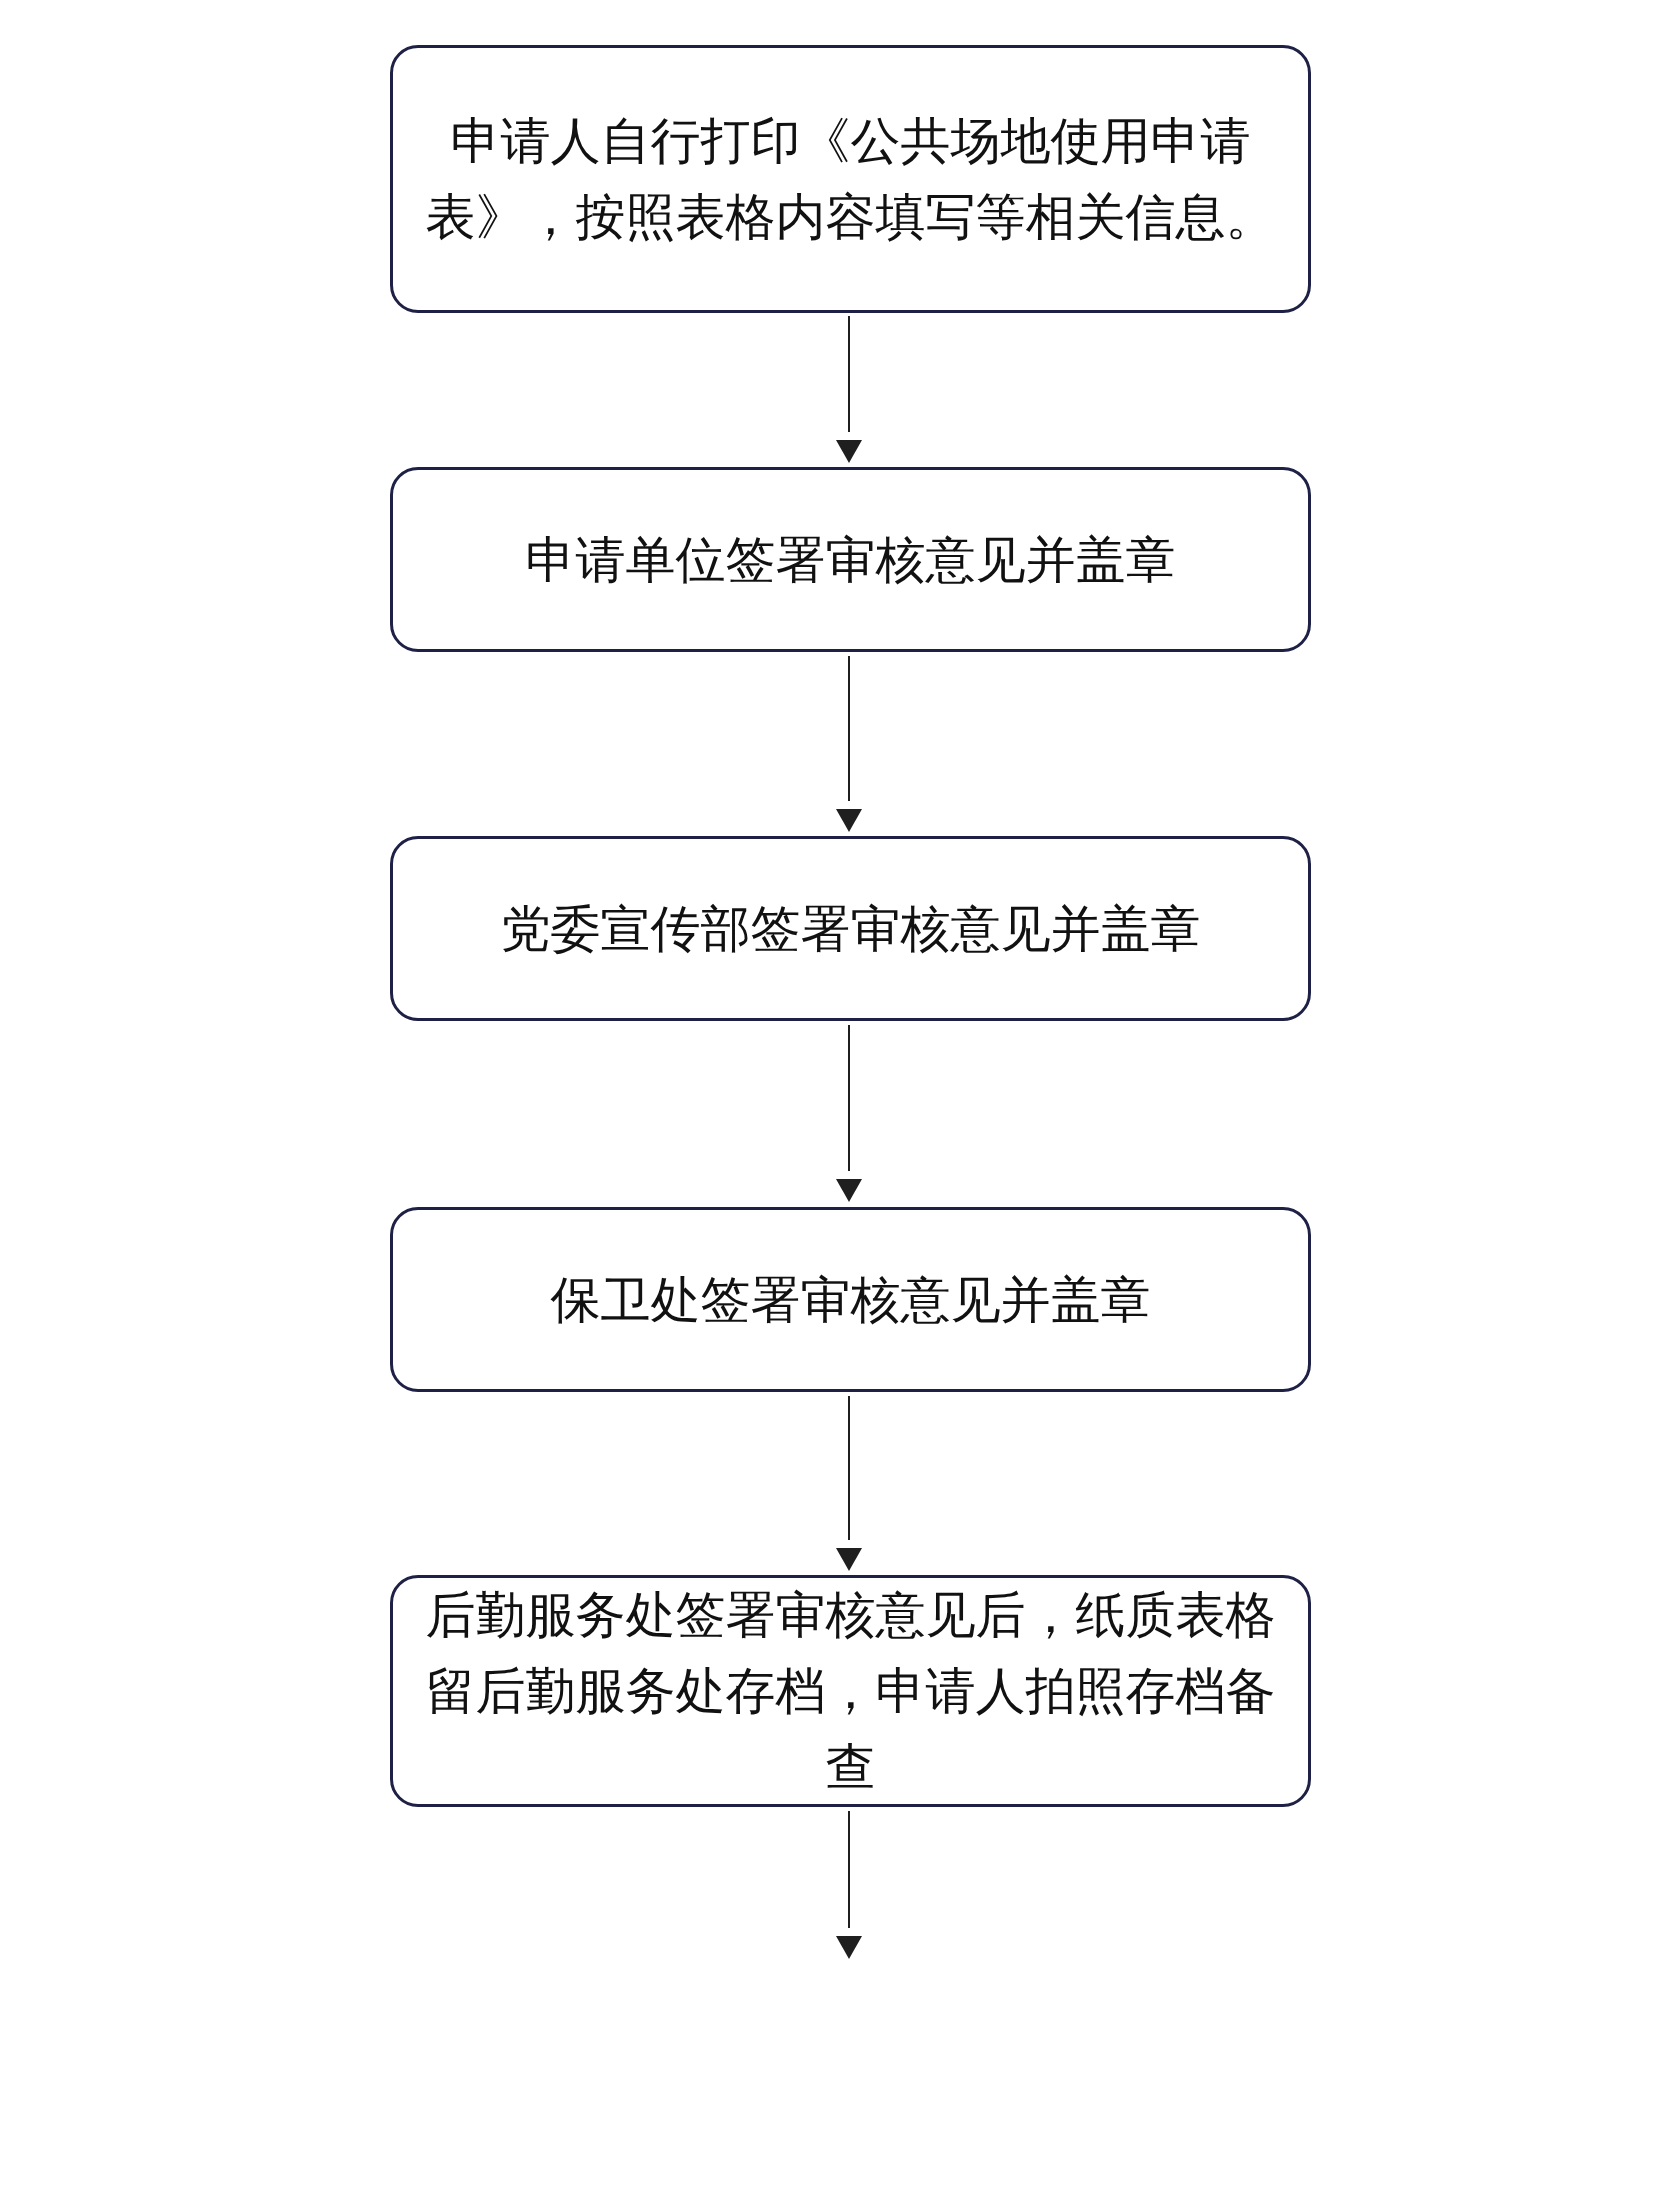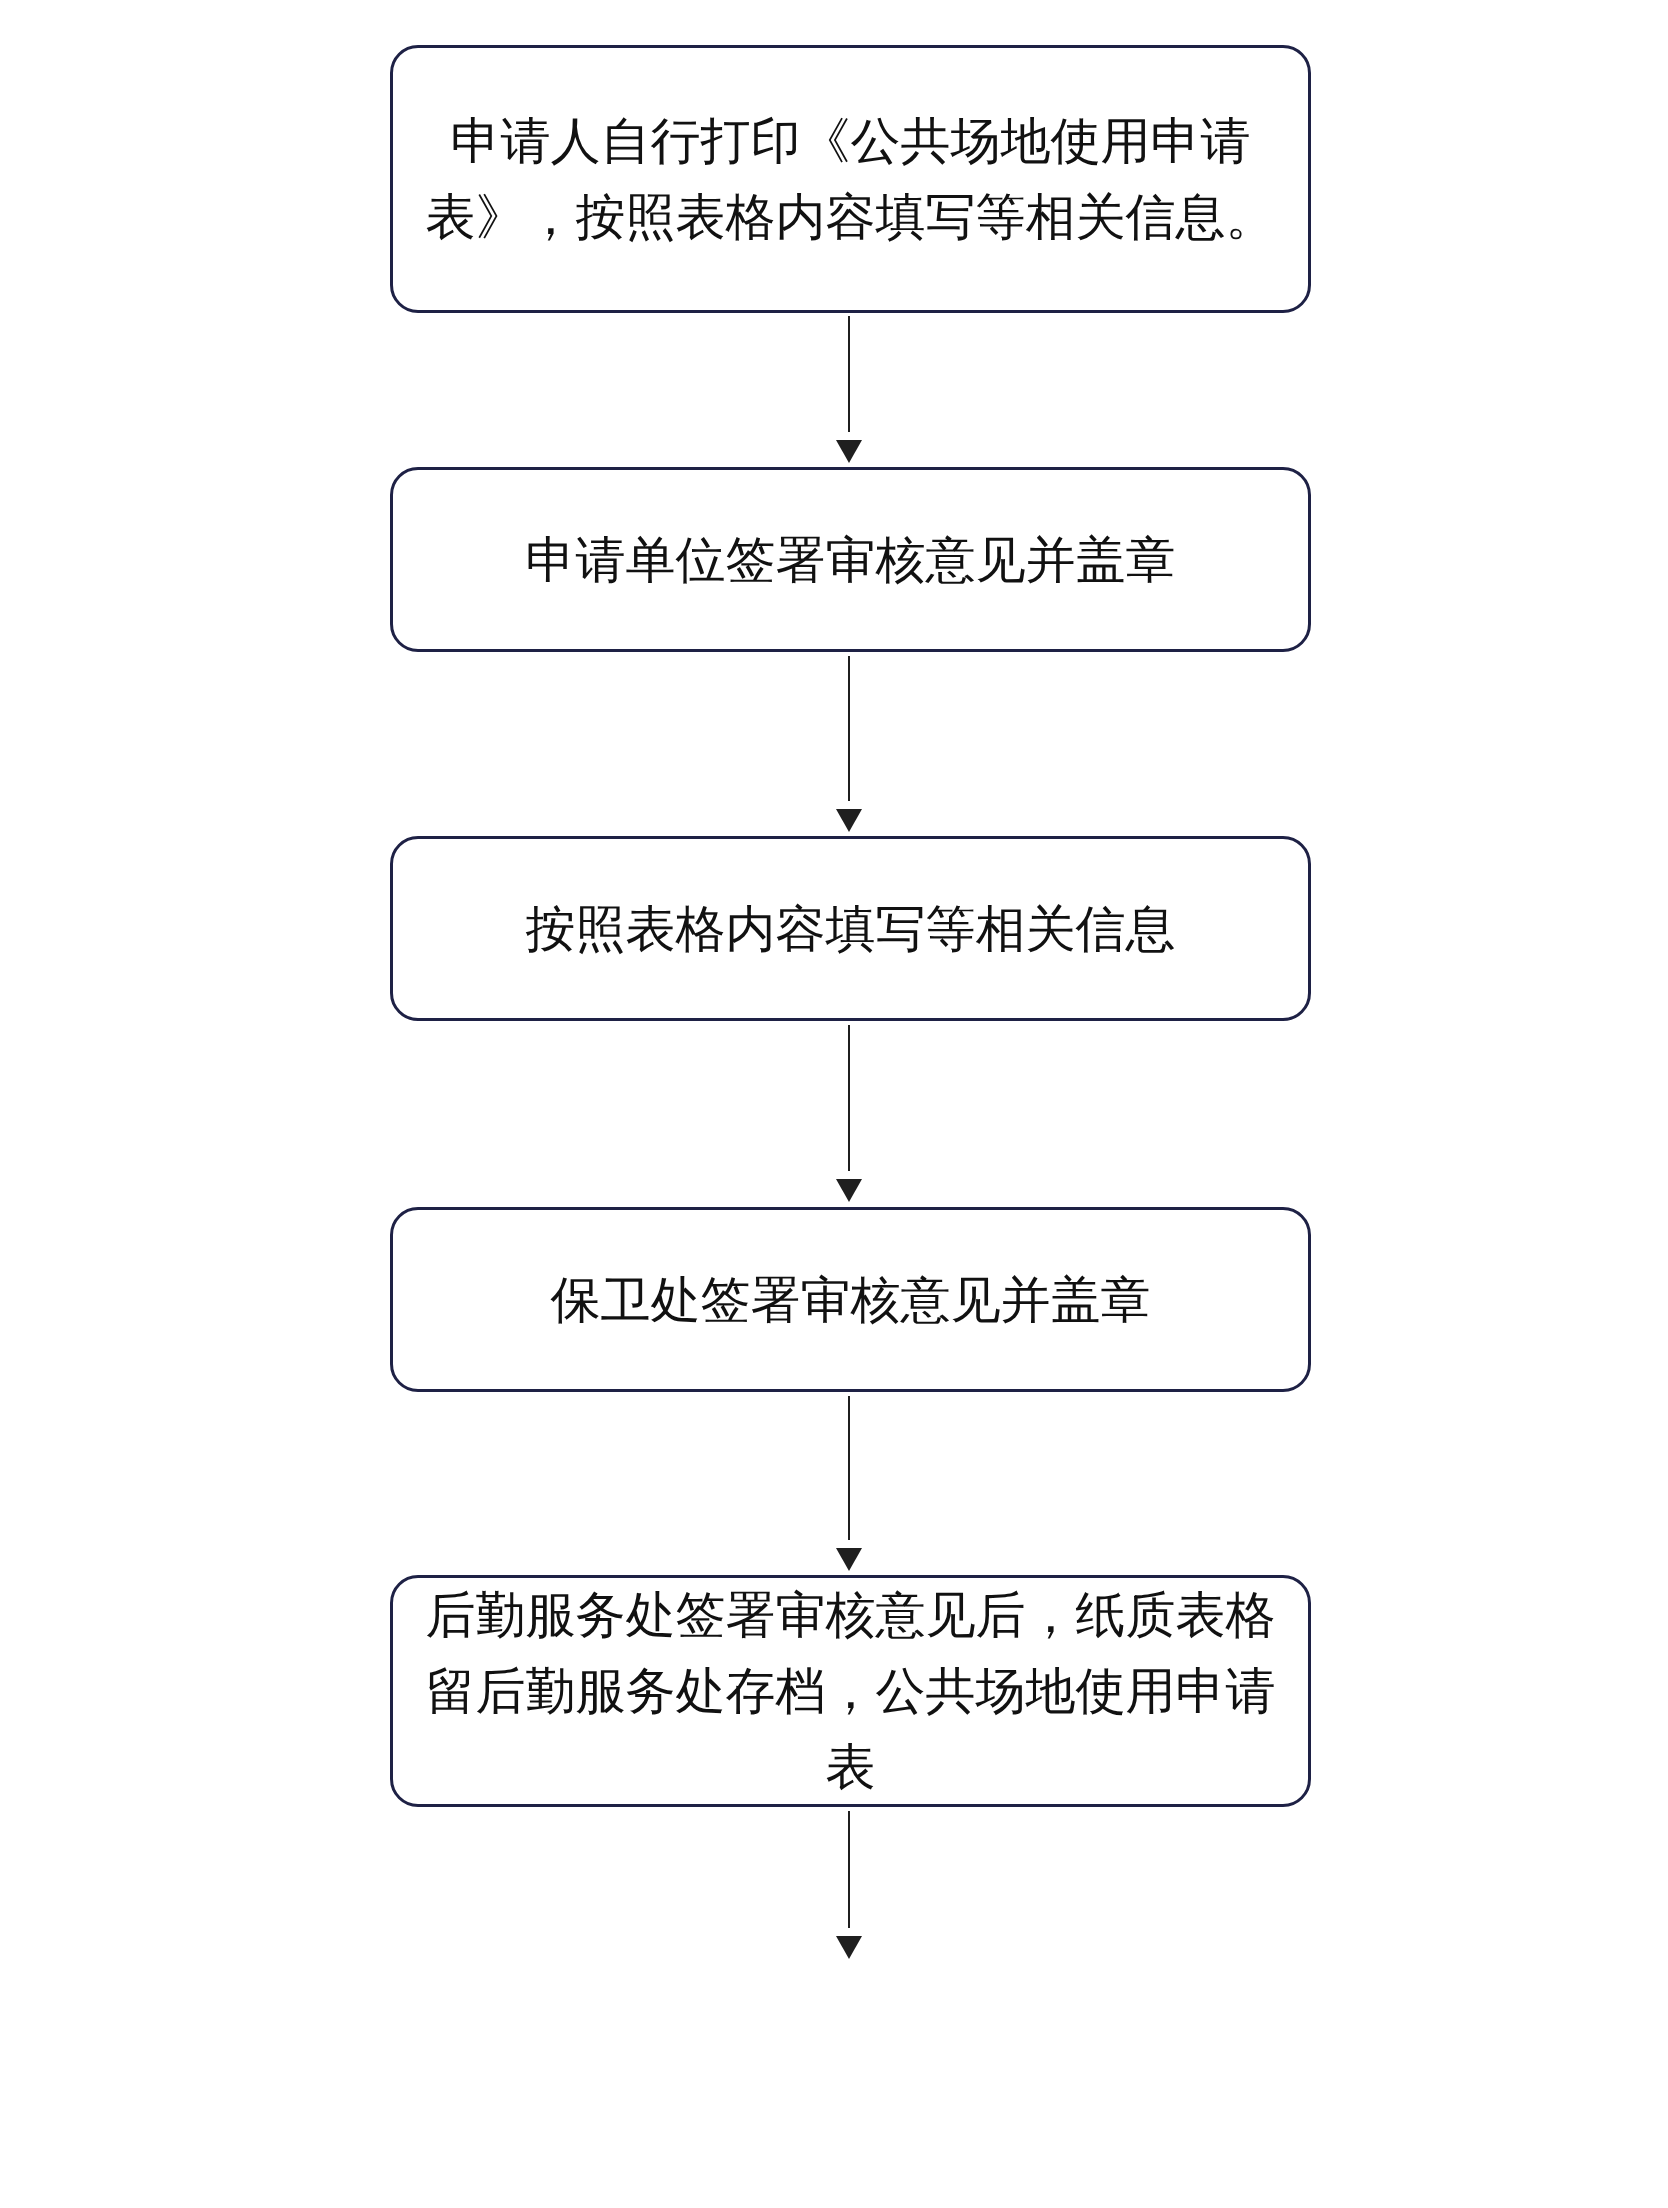--- a/index.html
+++ b/index.html
@@ -91,39 +91,39 @@
   <div class="flow-node n2">
     <span class="node-label">申请单位签署审核意见并盖章</span>
   </div>
 
   <div class="flow-arrow a2">
     <span class="arrow-line"></span>
     <span class="arrow-head"></span>
   </div>
 
   <div class="flow-node n3">
-    <span class="node-label">按照表格内容填写等相关信息</span>
+    <span class="node-label">党委宣传部签署审核意见并盖章</span>
   </div>
 
   <div class="flow-arrow a3">
     <span class="arrow-line"></span>
     <span class="arrow-head"></span>
   </div>
 
   <div class="flow-node n4">
     <span class="node-label">保卫处签署审核意见并盖章</span>
   </div>
 
   <div class="flow-arrow a4">
     <span class="arrow-line"></span>
     <span class="arrow-head"></span>
   </div>
 
   <div class="flow-node n5">
-    <span class="node-label">后勤服务处签署审核意见后，纸质表格留后勤服务处存档，公共场地使用申请表</span>
+    <span class="node-label">后勤服务处签署审核意见后，纸质表格留后勤服务处存档，申请人拍照存档备查</span>
   </div>
 
   <div class="flow-arrow a5">
     <span class="arrow-line"></span>
     <span class="arrow-head"></span>
   </div>
 
 
 </div>
 

